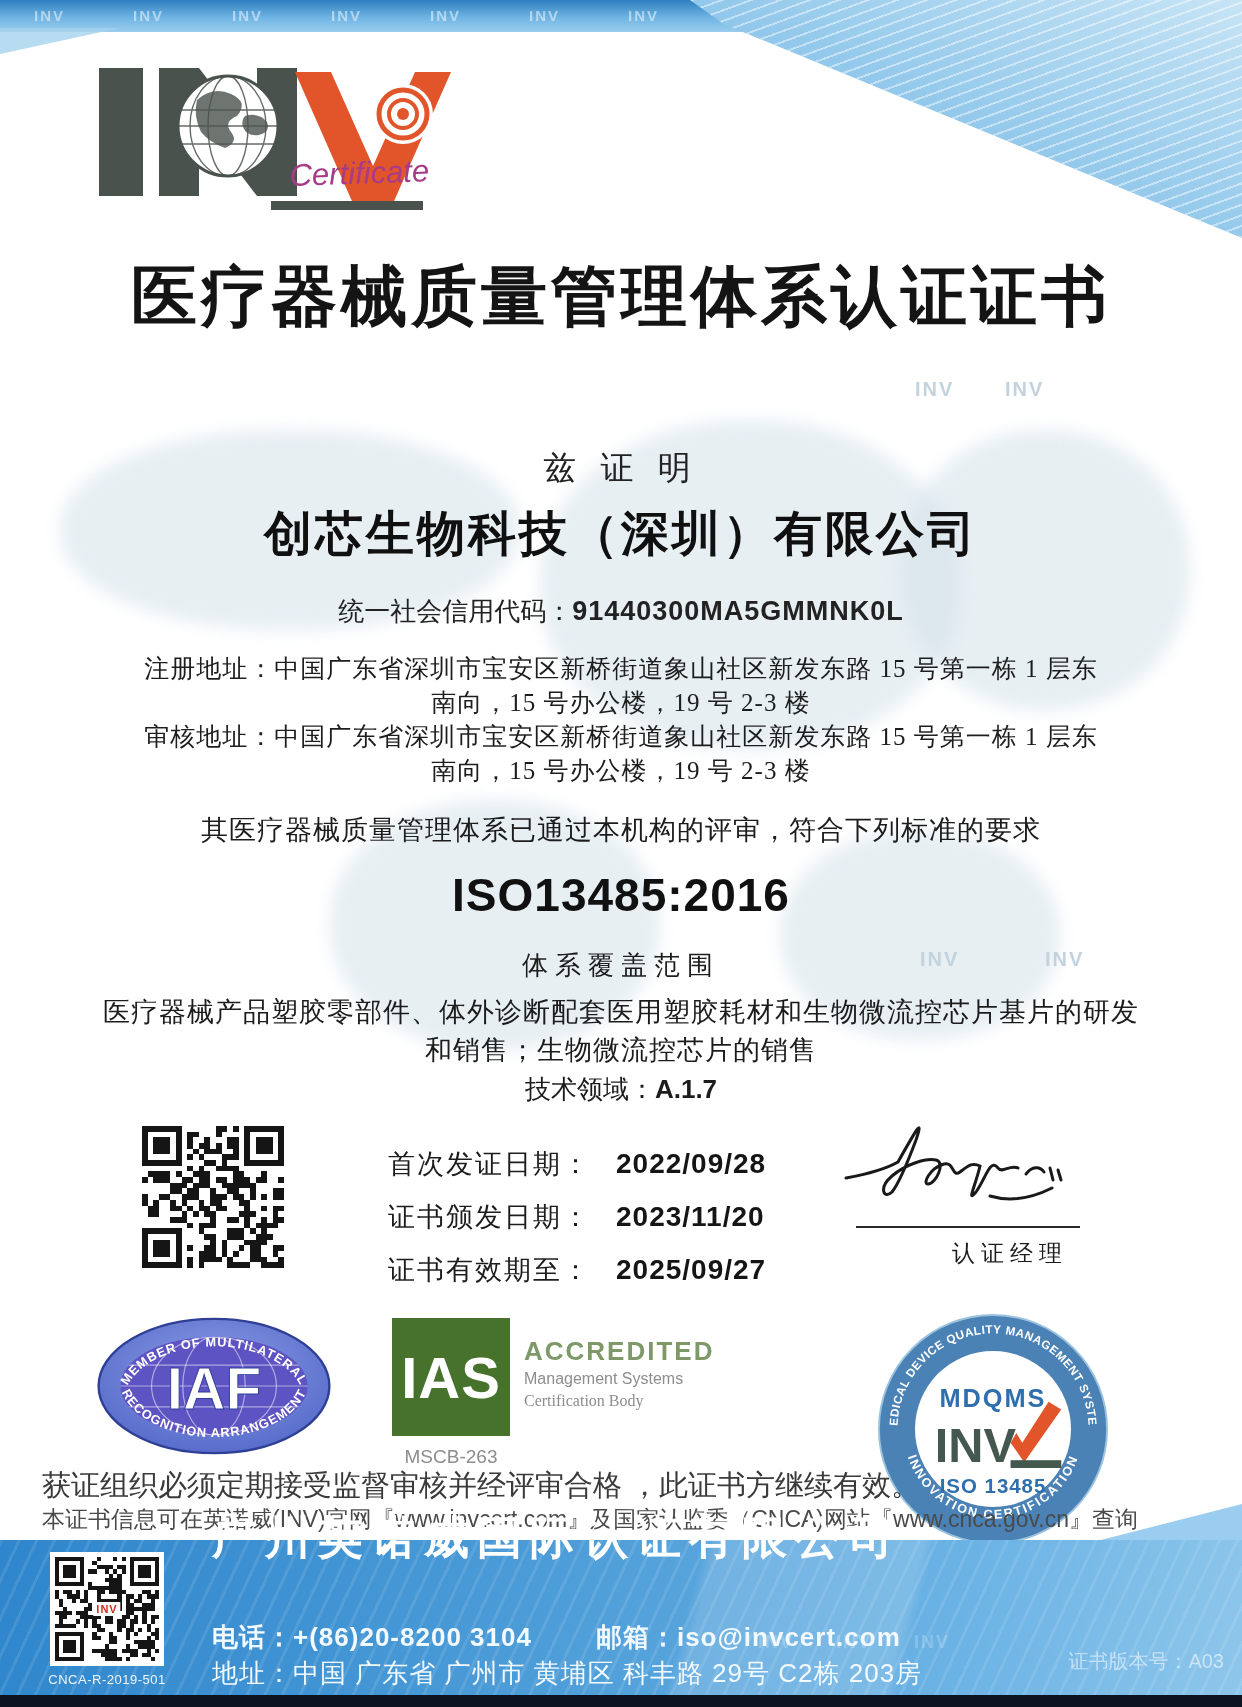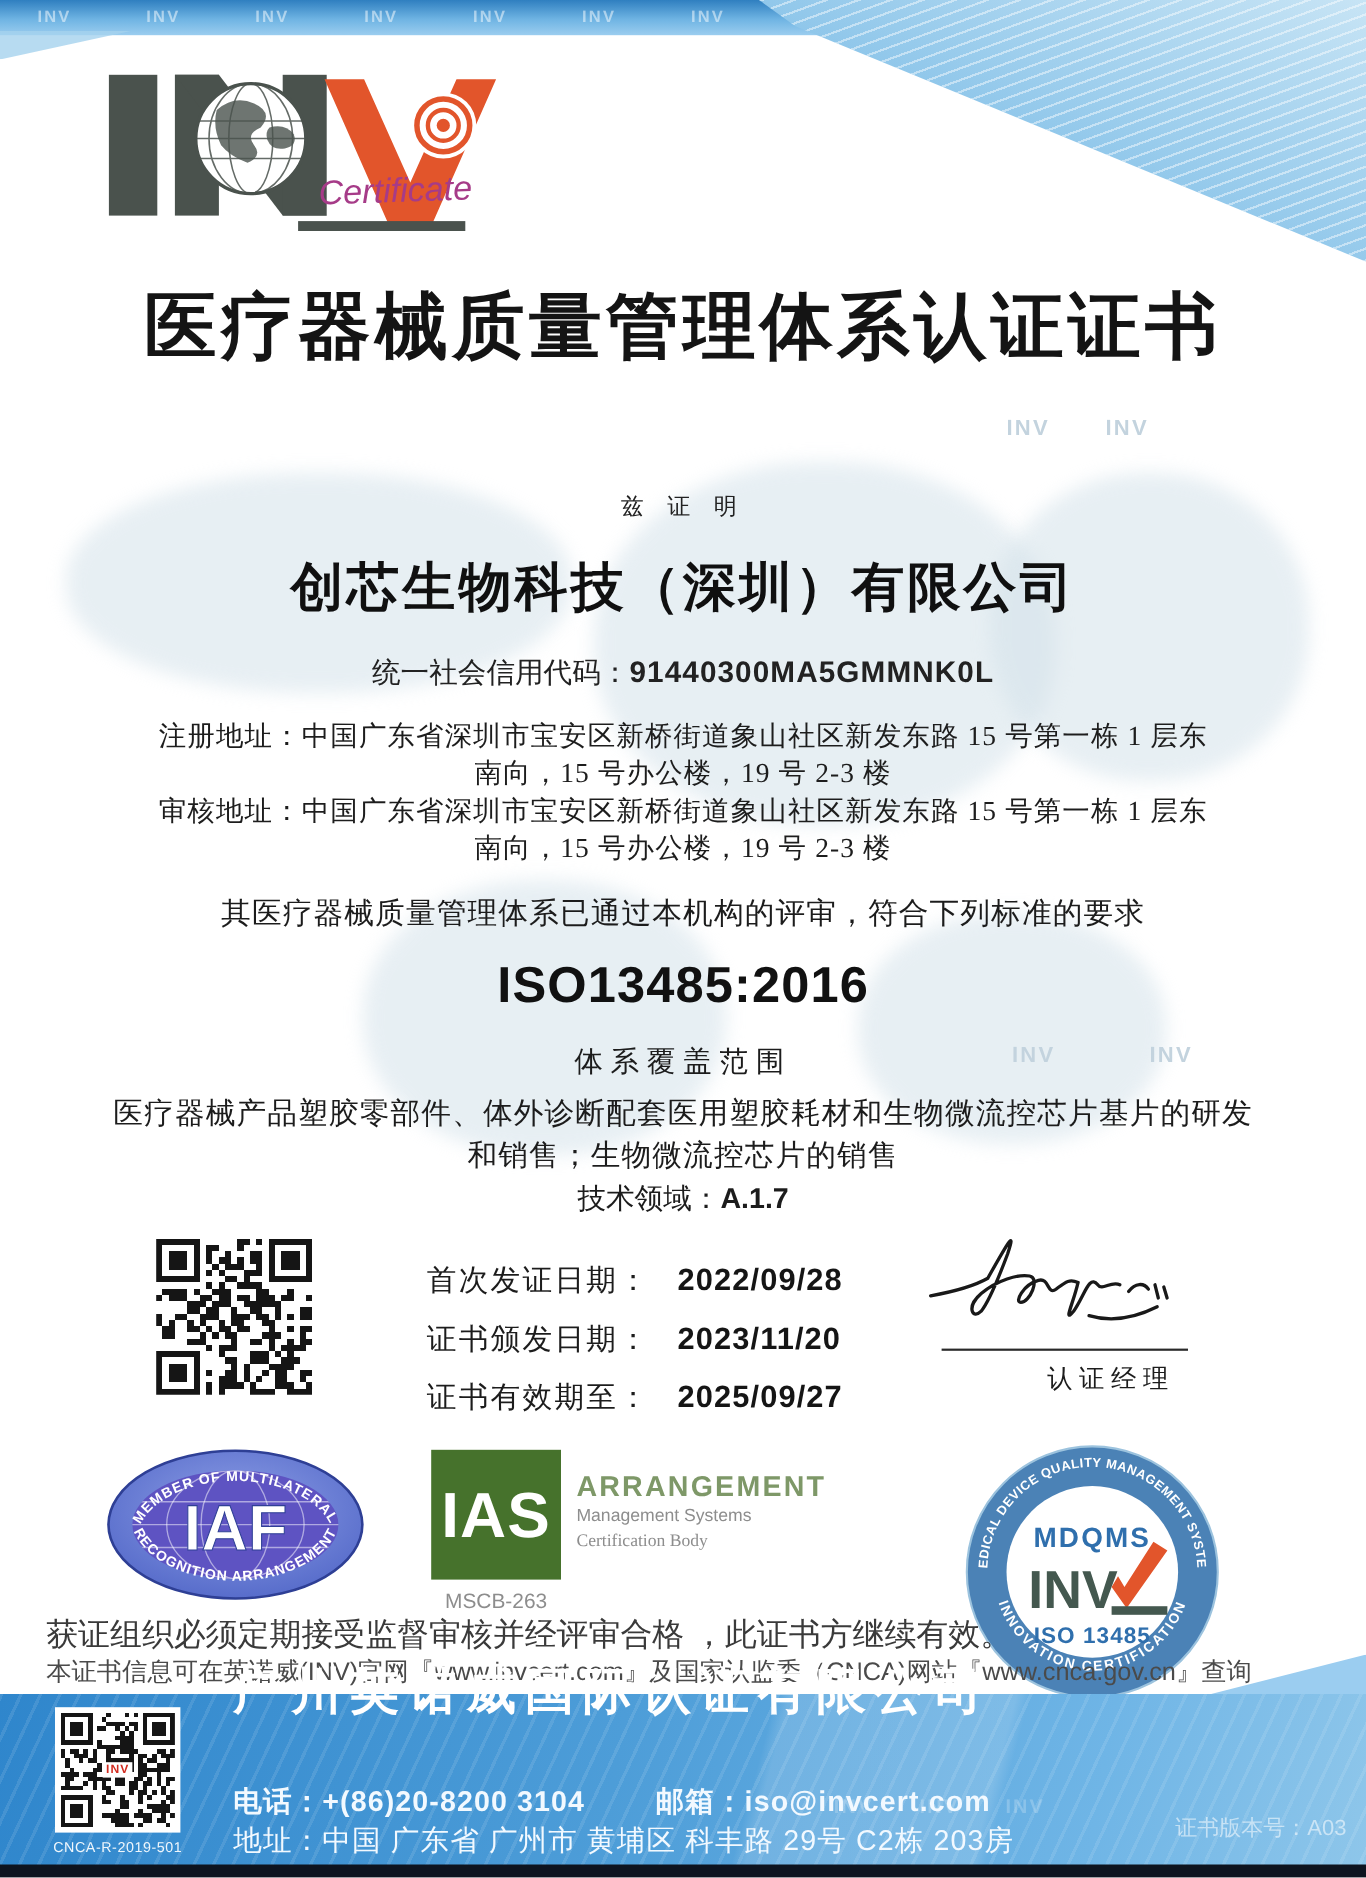--- a/index.html
+++ b/index.html
@@ -23,21 +23,21 @@
 
   
   .blob{border-radius:48%;filter:blur(8px);opacity:.55;background:#d4e2ea;}
 
   .wm-faint{font:700 20px "Liberation Sans",sans-serif;color:#c3d3de;letter-spacing:2px;}
 
   
   .title{top:252px;font:900 66px "Liberation Sans","DejaVu Sans",sans-serif;letter-spacing:4px;color:#141414;}
   .certno{top:388px;font:400 27px "Liberation Sans",sans-serif;color:#2e2e2e;}
   .certno b{font-weight:600;color:#222;}
-  .hereby{top:446px;font-size:21px;letter-spacing:8px;color:#222;}
+  .hereby{top:446px;font-size:33px;letter-spacing:8px;color:#222;}
   .company{top:502px;font:700 48px "Liberation Sans",sans-serif;letter-spacing:3px;color:#101010;}
   .credit{top:594px;font-size:26px;color:#222;}
   .credit .val{font:700 27px "Liberation Sans",sans-serif;letter-spacing:1px;}
   .addr{font-size:25px;color:#1d1d1d;letter-spacing:1px;}
   .statement{top:812px;font-size:27px;letter-spacing:1px;}
   .standard{top:868px;font:900 46px "Liberation Sans","DejaVu Sans",sans-serif;color:#111;letter-spacing:1px;}
   .scopetitle{top:948px;font-size:26px;letter-spacing:7px;}
   .scope{font-size:27px;letter-spacing:1px;}
   .tech{top:1072px;font-size:26px;}
   .tech .val{font:700 26px "Liberation Sans",sans-serif;}
@@ -440,21 +440,21 @@
       <textPath href="#iafTop" startOffset="50%" text-anchor="middle">MEMBER OF MULTILATERAL</textPath>
     </text>
     <text font-size="13.5" font-weight="700" fill="#ffffff" letter-spacing="1">
       <textPath href="#iafBot" startOffset="50%" text-anchor="middle">RECOGNITION ARRANGEMENT</textPath>
     </text>
   </svg>
 
   <div class="abs ias-square">
     <span class="t">IAS</span>
   </div>
-  <div class="abs ias-accredited">ARRANGEMENT</div>
+  <div class="abs ias-accredited">ACCREDITED</div>
   <div class="abs ias-sub" style="top:1370px;">Management Systems</div>
   <div class="abs ias-sub" style="top:1392px;font-family:Liberation Serif, serif;">Certification Body</div>
   <div class="abs ias-code">MSCB-263</div>
 
   <svg class="abs" style="left:876px;top:1312px;" width="234" height="234" viewBox="0 0 240 240">
     <defs>
       <path id="mdTop" d="M 22,120 A 98,98 0 1 1 218,120"></path>
       <path id="mdBot" d="M 28,120 A 92,92 0 0 0 212,120"></path>
     </defs>
     <circle cx="120" cy="120" r="117" fill="#4b82b6"></circle>

